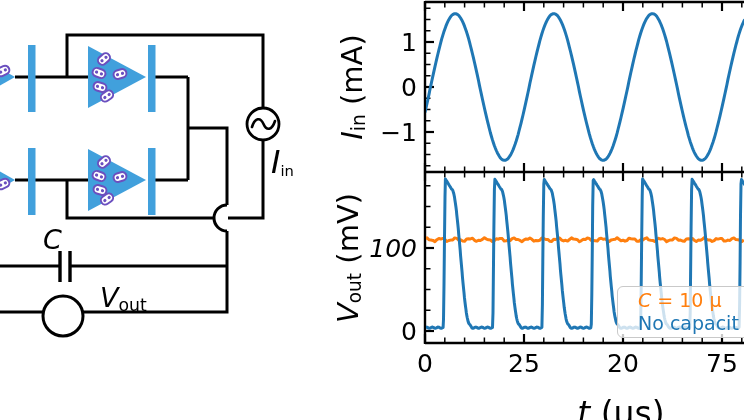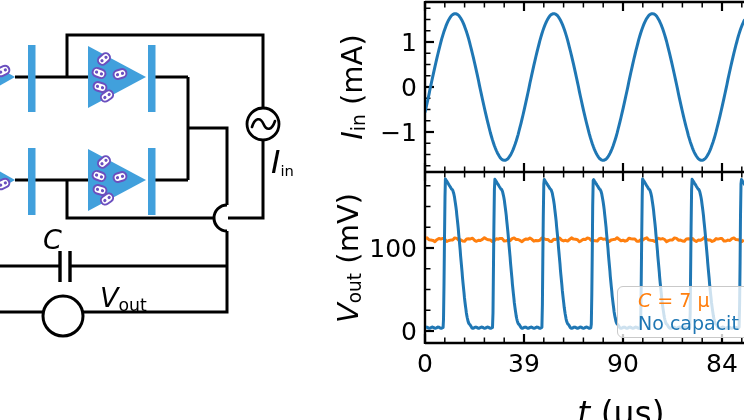--- a/index.html
+++ b/index.html
@@ -253,36 +253,36 @@
   <g clip-path="url(#clipBot)" id="gBot">
       <path d="M425.0,238.6L427.0,237.8L429.0,239.8L430.9,240.1L432.9,240.4L434.9,241.6L436.9,239.7L438.9,238.4L440.8,239.1L442.8,238.4L444.8,239.4L446.8,241.5L448.8,240.5L450.7,240.1L452.7,240.0L454.7,237.9L456.7,238.4L458.7,240.0L460.6,239.8L462.6,241.0L464.6,241.3L466.6,239.0L468.6,238.8L470.5,238.9L472.5,238.2L474.5,240.3L476.5,241.3L478.5,240.2L480.4,240.5L482.4,239.4L484.4,237.7L486.4,239.1L488.4,239.8L490.3,239.9L492.3,241.6L494.3,240.6L496.3,238.8L498.3,239.2L500.2,238.4L502.2,238.6L504.2,241.0L506.2,240.8L508.2,240.3L510.1,240.6L512.1,238.6L514.1,237.9L516.1,239.5L518.1,239.5L520.0,240.4L522.0,241.7L524.0,239.8L526.0,239.0L528.0,239.2L529.9,238.0L531.9,239.3L533.9,241.2L535.9,240.4L537.9,240.7L539.8,240.3L541.8,238.0L543.8,238.5L545.8,239.5L547.8,239.4L549.7,241.2L551.7,241.4L553.7,239.3L555.7,239.4L557.7,238.7L559.6,237.9L561.6,240.1L563.6,240.9L565.6,240.3L567.6,241.1L569.5,239.5L571.5,237.9L573.5,239.1L575.5,239.2L577.5,239.7L579.4,241.7L581.4,240.6L583.4,239.3L585.4,239.5L587.4,238.1L589.3,238.4L591.3,240.6L593.3,240.4L595.3,240.7L597.3,241.0L599.2,238.7L601.2,238.2L603.2,239.3L605.2,238.9L607.2,240.4L609.1,241.7L611.1,240.0L613.1,239.6L615.1,239.3L617.1,237.7L619.0,239.2L621.0,240.7L623.0,240.2L625.0,241.2L627.0,240.5L628.9,238.2L630.9,238.8L632.9,239.0L634.9,239.0L636.9,241.2L638.8,241.2L640.8,239.7L642.8,239.9L644.8,238.6L646.8,237.8L648.7,239.9L650.7,240.3L652.7,240.4L654.7,241.5L656.7,239.6L658.6,238.3L660.6,239.1L662.6,238.6L664.6,239.5L666.6,241.6L668.5,240.6L670.5,239.9L672.5,239.9L674.5,237.9L676.5,238.4L678.4,240.2L680.4,240.0L682.4,241.0L684.4,241.3L686.4,238.9L688.3,238.7L690.3,239.0L692.3,238.4L694.3,240.3L696.3,241.5L698.2,240.1L700.2,240.3L702.2,239.3L704.2,237.6L706.2,239.1L708.1,240.0L710.1,240.0L712.1,241.5L714.1,240.6L716.1,238.6L718.0,239.1L720.0,238.6L722.0,238.6L724.0,241.0L726.0,241.0L727.9,240.1L729.9,240.5L731.9,238.6L733.9,237.9L735.9,239.6L737.8,239.7L739.8,240.4L741.8,241.7L743.8,239.8" fill="none" stroke="#ff7f0e" stroke-width="3" stroke-linejoin="round"></path>
       <path d="M425.0,327.6L425.5,327.4L426.0,327.2L426.4,327.1L426.9,327.2L427.4,327.4L427.9,327.7L428.3,328.0L428.8,328.2L429.3,328.3L429.8,328.2L430.2,328.0L430.7,327.8L431.2,327.5L431.7,327.2L432.1,327.1L432.6,327.1L433.1,327.3L433.6,327.5L434.0,327.8L434.5,328.1L435.0,328.2L435.5,328.2L435.9,328.1L436.4,327.9L436.9,327.6L437.4,327.3L437.8,327.1L438.3,327.1L438.8,327.2L439.3,327.4L439.7,327.7L440.2,328.0L440.7,328.2L441.2,328.3L441.6,328.2L442.1,328.0L442.6,327.7L443.1,327.4L443.5,319.5L444.0,284.4L444.5,237.6L445.0,196.7L445.4,179.1L445.9,179.9L446.4,180.6L446.9,181.4L447.3,182.2L447.8,182.9L448.3,183.7L448.8,184.5L449.2,185.3L449.7,186.0L450.2,186.8L450.7,187.6L451.1,188.3L451.6,189.1L452.1,189.3L452.6,190.0L453.0,191.1L453.5,192.7L454.0,194.7L454.5,197.1L454.9,200.0L455.4,203.2L455.9,206.7L456.4,210.6L456.8,214.8L457.3,219.3L457.8,224.0L458.3,229.0L458.7,234.1L459.2,239.4L459.7,244.8L460.2,250.3L460.6,255.8L461.1,261.3L461.6,266.8L462.1,272.3L462.5,277.6L463.0,282.8L463.5,287.8L464.0,292.6L464.4,297.2L464.9,301.5L465.4,305.5L465.9,309.1L466.3,312.5L466.8,315.4L467.3,318.0L467.8,320.1L468.2,321.8L468.7,323.1L469.2,323.9L469.7,324.3L470.1,324.9L470.6,325.7L471.1,326.5L471.6,327.3L472.0,328.1L472.5,328.2L473.0,328.3L473.5,328.1L473.9,327.9L474.4,327.6L474.9,327.4L475.4,327.2L475.8,327.1L476.3,327.2L476.8,327.4L477.3,327.7L477.7,328.0L478.2,328.2L478.7,328.3L479.2,328.2L479.6,328.0L480.1,327.7L480.6,327.5L481.1,327.2L481.5,327.1L482.0,327.1L482.5,327.3L483.0,327.5L483.4,327.8L483.9,328.1L484.4,328.2L484.9,328.2L485.4,328.1L485.8,327.9L486.3,327.6L486.8,327.3L487.3,327.1L487.7,327.1L488.2,327.2L488.7,327.4L489.2,327.7L489.6,328.0L490.1,328.2L490.6,328.3L491.1,328.2L491.5,328.0L492.0,327.7L492.5,327.4L493.0,312.7L493.4,273.1L493.9,226.2L494.4,189.4L494.9,179.3L495.3,180.1L495.8,180.8L496.3,181.6L496.8,182.4L497.2,183.1L497.7,183.9L498.2,184.7L498.7,185.4L499.1,186.2L499.6,187.0L500.1,187.7L500.6,188.5L501.0,189.1L501.5,189.4L502.0,190.2L502.5,191.5L502.9,193.2L503.4,195.3L503.9,197.8L504.4,200.7L504.8,204.0L505.3,207.7L505.8,211.6L506.3,215.9L506.7,220.4L507.2,225.2L507.7,230.2L508.2,235.4L508.6,240.7L509.1,246.2L509.6,251.7L510.1,257.2L510.5,262.7L511.0,268.2L511.5,273.6L512.0,278.9L512.4,284.1L512.9,289.0L513.4,293.8L513.9,298.3L514.3,302.5L514.8,306.4L515.3,310.0L515.8,313.2L516.2,316.1L516.7,318.5L517.2,320.6L517.7,322.2L518.1,323.4L518.6,324.1L519.1,324.4L519.6,325.1L520.0,325.9L520.5,326.7L521.0,327.5L521.5,328.1L521.9,328.2L522.4,328.3L522.9,328.1L523.4,327.9L523.8,327.6L524.3,327.3L524.8,327.2L525.3,327.1L525.7,327.2L526.2,327.4L526.7,327.7L527.2,328.0L527.6,328.2L528.1,328.3L528.6,328.2L529.1,328.0L529.5,327.7L530.0,327.5L530.5,327.2L531.0,327.1L531.4,327.1L531.9,327.3L532.4,327.6L532.9,327.8L533.3,328.1L533.8,328.2L534.3,328.2L534.8,328.1L535.2,327.9L535.7,327.6L536.2,327.3L536.7,327.1L537.1,327.1L537.6,327.2L538.1,327.4L538.6,327.7L539.0,328.0L539.5,328.2L540.0,328.3L540.5,328.2L540.9,328.0L541.4,327.7L541.9,327.1L542.4,304.5L542.8,261.4L543.3,215.4L543.8,183.9L544.3,179.5L544.8,180.3L545.2,181.0L545.7,181.8L546.2,182.6L546.7,183.3L547.1,184.1L547.6,184.9L548.1,185.6L548.6,186.4L549.0,187.2L549.5,187.9L550.0,188.7L550.5,189.1L550.9,189.6L551.4,190.5L551.9,191.9L552.4,193.7L552.8,195.9L553.3,198.5L553.8,201.5L554.3,204.9L554.7,208.6L555.2,212.7L555.7,217.0L556.2,221.6L556.6,226.5L557.1,231.5L557.6,236.7L558.1,242.1L558.5,247.5L559.0,253.0L559.5,258.6L560.0,264.1L560.4,269.6L560.9,275.0L561.4,280.2L561.9,285.3L562.3,290.2L562.8,294.9L563.3,299.4L563.8,303.5L564.2,307.3L564.7,310.8L565.2,314.0L565.7,316.7L566.1,319.1L566.6,321.0L567.1,322.5L567.6,323.6L568.0,324.2L568.5,324.5L569.0,325.3L569.5,326.1L569.9,326.9L570.4,327.7L570.9,328.1L571.4,328.2L571.8,328.3L572.3,328.1L572.8,327.9L573.3,327.6L573.7,327.3L574.2,327.2L574.7,327.1L575.2,327.2L575.6,327.4L576.1,327.7L576.6,328.0L577.1,328.2L577.5,328.3L578.0,328.2L578.5,328.0L579.0,327.7L579.4,327.4L579.9,327.2L580.4,327.1L580.9,327.1L581.3,327.3L581.8,327.6L582.3,327.9L582.8,328.1L583.2,328.2L583.7,328.2L584.2,328.1L584.7,327.9L585.1,327.6L585.6,327.3L586.1,327.1L586.6,327.1L587.0,327.2L587.5,327.4L588.0,327.7L588.5,328.0L588.9,328.2L589.4,328.3L589.9,328.2L590.4,328.0L590.8,327.7L591.3,324.3L591.8,294.9L592.3,249.5L592.7,205.4L593.2,180.4L593.7,179.7L594.2,180.5L594.6,181.2L595.1,182.0L595.6,182.8L596.1,183.5L596.5,184.3L597.0,185.1L597.5,185.8L598.0,186.6L598.4,187.4L598.9,188.1L599.4,188.9L599.9,189.2L600.3,189.8L600.8,190.8L601.3,192.3L601.8,194.2L602.2,196.5L602.7,199.2L603.2,202.3L603.7,205.8L604.2,209.6L604.6,213.7L605.1,218.1L605.6,222.8L606.1,227.7L606.5,232.8L607.0,238.1L607.5,243.4L608.0,248.9L608.4,254.4L608.9,260.0L609.4,265.5L609.9,270.9L610.3,276.3L610.8,281.5L611.3,286.6L611.8,291.4L612.2,296.1L612.7,300.4L613.2,304.5L613.7,308.3L614.1,311.7L614.6,314.7L615.1,317.4L615.6,319.6L616.0,321.4L616.5,322.8L617.0,323.8L617.5,324.3L617.9,324.7L618.4,325.5L618.9,326.3L619.4,327.1L619.8,327.8L620.3,328.1L620.8,328.2L621.3,328.3L621.7,328.1L622.2,327.9L622.7,327.6L623.2,327.3L623.6,327.2L624.1,327.1L624.6,327.2L625.1,327.4L625.5,327.7L626.0,328.0L626.5,328.2L627.0,328.3L627.4,328.2L627.9,328.0L628.4,327.7L628.9,327.4L629.3,327.2L629.8,327.1L630.3,327.1L630.8,327.3L631.2,327.6L631.7,327.9L632.2,328.1L632.7,328.2L633.1,328.2L633.6,328.1L634.1,327.9L634.6,327.6L635.0,327.3L635.5,327.1L636.0,327.1L636.5,327.2L636.9,327.4L637.4,327.7L637.9,328.0L638.4,328.2L638.8,328.3L639.3,328.2L639.8,328.0L640.3,327.7L640.7,319.5L641.2,284.4L641.7,237.6L642.2,196.7L642.6,179.1L643.1,179.9L643.6,180.6L644.1,181.4L644.5,182.2L645.0,182.9L645.5,183.7L646.0,184.5L646.4,185.3L646.9,186.0L647.4,186.8L647.9,187.6L648.3,188.3L648.8,189.1L649.3,189.3L649.8,190.0L650.2,191.1L650.7,192.7L651.2,194.7L651.7,197.1L652.1,200.0L652.6,203.2L653.1,206.7L653.6,210.6L654.0,214.8L654.5,219.3L655.0,224.0L655.5,229.0L655.9,234.1L656.4,239.4L656.9,244.8L657.4,250.3L657.8,255.8L658.3,261.3L658.8,266.8L659.3,272.3L659.7,277.6L660.2,282.8L660.7,287.8L661.2,292.6L661.6,297.2L662.1,301.5L662.6,305.5L663.1,309.1L663.6,312.5L664.0,315.4L664.5,318.0L665.0,320.1L665.5,321.8L665.9,323.1L666.4,323.9L666.9,324.3L667.4,324.9L667.8,325.7L668.3,326.5L668.8,327.3L669.3,327.8L669.7,328.1L670.2,328.2L670.7,328.3L671.2,328.1L671.6,327.9L672.1,327.6L672.6,327.3L673.1,327.1L673.5,327.1L674.0,327.2L674.5,327.4L675.0,327.7L675.4,328.0L675.9,328.2L676.4,328.3L676.9,328.2L677.3,328.0L677.8,327.7L678.3,327.4L678.8,327.2L679.2,327.1L679.7,327.1L680.2,327.3L680.7,327.6L681.1,327.9L681.6,328.1L682.1,328.2L682.6,328.2L683.0,328.1L683.5,327.8L684.0,327.6L684.5,327.3L684.9,327.1L685.4,327.1L685.9,327.2L686.4,327.5L686.8,327.7L687.3,328.0L687.8,328.2L688.3,328.3L688.7,328.2L689.2,328.0L689.7,327.7L690.2,312.7L690.6,273.1L691.1,226.2L691.6,189.4L692.1,179.3L692.5,180.1L693.0,180.8L693.5,181.6L694.0,182.4L694.4,183.1L694.9,183.9L695.4,184.7L695.9,185.4L696.3,186.2L696.8,187.0L697.3,187.7L697.8,188.5L698.2,189.1L698.7,189.4L699.2,190.2L699.7,191.5L700.1,193.2L700.6,195.3L701.1,197.8L701.6,200.7L702.0,204.0L702.5,207.7L703.0,211.6L703.5,215.9L703.9,220.4L704.4,225.2L704.9,230.2L705.4,235.4L705.8,240.7L706.3,246.2L706.8,251.7L707.3,257.2L707.7,262.7L708.2,268.2L708.7,273.6L709.2,278.9L709.6,284.1L710.1,289.0L710.6,293.8L711.1,298.3L711.5,302.5L712.0,306.4L712.5,310.0L713.0,313.2L713.4,316.1L713.9,318.5L714.4,320.6L714.9,322.2L715.3,323.4L715.8,324.1L716.3,324.4L716.8,325.1L717.2,325.9L717.7,326.7L718.2,327.5L718.7,327.8L719.1,328.1L719.6,328.2L720.1,328.2L720.6,328.1L721.0,327.9L721.5,327.6L722.0,327.3L722.5,327.1L723.0,327.1L723.4,327.2L723.9,327.4L724.4,327.7L724.9,328.0L725.3,328.2L725.8,328.3L726.3,328.2L726.8,328.0L727.2,327.7L727.7,327.4L728.2,327.2L728.7,327.1L729.1,327.1L729.6,327.3L730.1,327.6L730.6,327.9L731.0,328.1L731.5,328.2L732.0,328.2L732.5,328.1L732.9,327.8L733.4,327.6L733.9,327.3L734.4,327.1L734.8,327.1L735.3,327.2L735.8,327.5L736.3,327.7L736.7,328.0L737.2,328.2L737.7,328.3L738.2,328.2L738.6,328.0L739.1,327.1L739.6,304.5L740.1,261.4L740.5,215.4L741.0,183.9L741.5,179.5L742.0,180.3L742.4,181.0L742.9,181.8L743.4,182.6L743.9,183.3L744.3,184.1L744.8,184.9" fill="none" stroke="#1f77b4" stroke-width="3" stroke-linejoin="round"></path>
     </g>
 </svg>
 
 <div id="labels">
     <div class="ticklab ytick" style="left: 361px; top: 42px;">1</div>
     <div class="ticklab ytick" style="left: 361px; top: 87px;">0</div>
     <div class="ticklab ytick" style="left: 361px; top: 132px;">−1</div>
-    <div class="ticklab ytick" style="left: 361px; top: 248px;">100</div>
+    <div class="ticklab ytick" style="left: 361px; top: 248px; font-style: italic;">100</div>
     <div class="ticklab ytick" style="left: 361px; top: 331px;">0</div>
     <div class="ticklab xtick" style="left: 425px; top: 351px;">0</div>
-    <div class="ticklab xtick" style="left: 524px; top: 351px;">39</div>
-    <div class="ticklab xtick" style="left: 623px; top: 351px;">90</div>
-    <div class="ticklab xtick" style="left: 722px; top: 351px;">84</div>
+    <div class="ticklab xtick" style="left: 524px; top: 351px;">25</div>
+    <div class="ticklab xtick" style="left: 623px; top: 351px;">20</div>
+    <div class="ticklab xtick" style="left: 722px; top: 351px;">75</div>
   </div>
 
 <div class="axlabel rot" style="left:352px;top:87px">
   <span class="it">I</span><sub>in</sub><span> (mA)</span>
 </div>
 <div class="axlabel rot" style="left:348px;top:258px">
   <span class="it">V</span><sub>out</sub><span> (mV)</span>
 </div>
 <div class="axlabel xl" style="left:621px;top:394px">
   <span class="it">t</span><span> (μs)</span>
 </div>
 
 <div class="legend">
   <div class="lg1">
-    <span class="it">C</span><span> = 7 μ</span>
+    <span class="it">C</span><span> = 10 μ</span>
   </div>
   <div class="lg2">No capacit</div>
 </div>
 
 </body></html>

